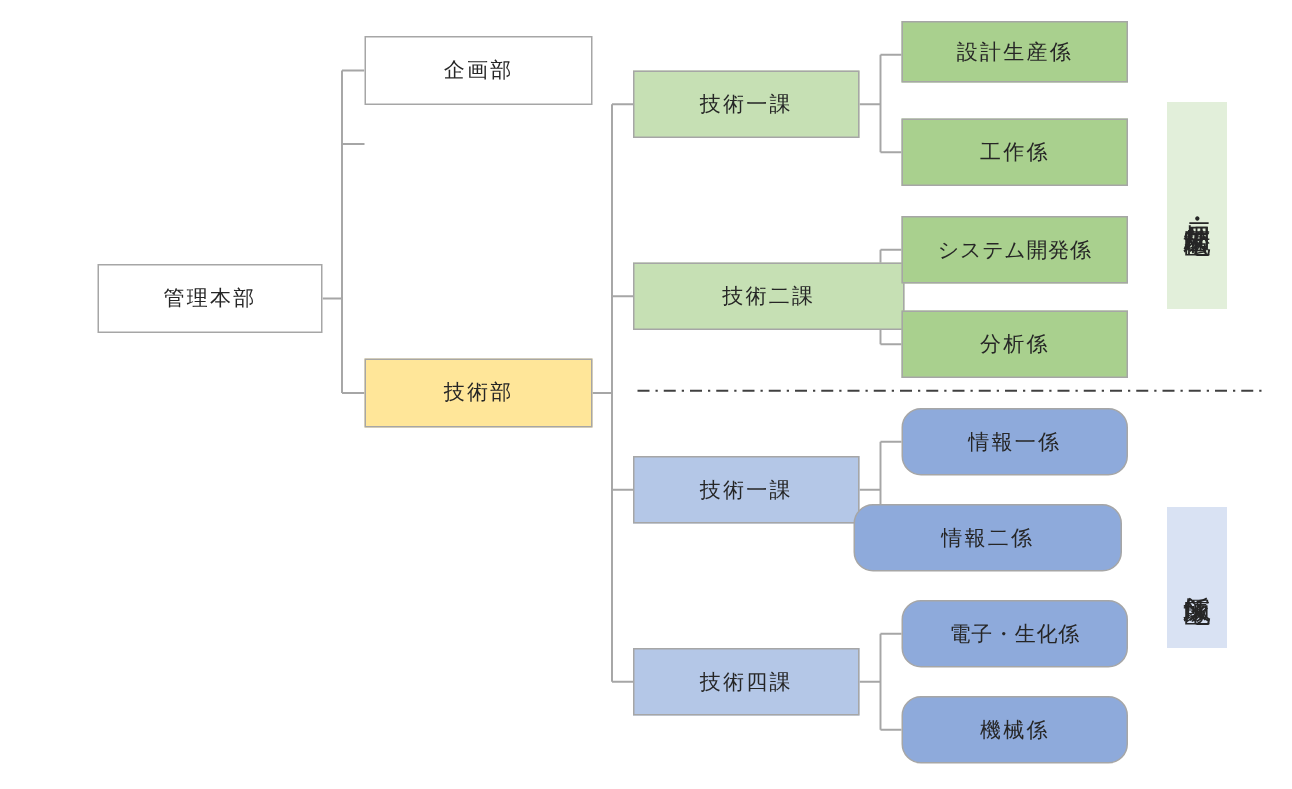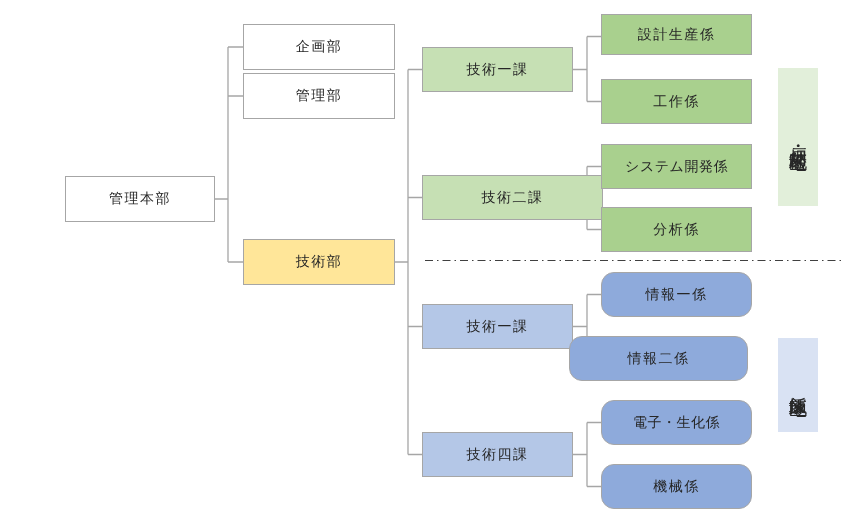--- a/index.html
+++ b/index.html
@@ -55,21 +55,20 @@
     <path d="M573,197.5 H587 M587,166.5 V229.5 M587,166.5 H601 M587,229.5 H601" stroke="#a6a6a6" stroke-width="1.3"></path>
     <path d="M573,326.5 H587 M587,294.5 V358.5 M587,294.5 H601 M587,358.5 H601" stroke="#a6a6a6" stroke-width="1.3"></path>
     <path d="M573,454.5 H587 M587,422.5 V486.5 M587,422.5 H601 M587,486.5 H601" stroke="#a6a6a6" stroke-width="1.3"></path>
 
     <line x1="425" y1="260.5" x2="845" y2="260.5" stroke="#404040" stroke-width="1.2" stroke-dasharray="8 4 1.5 4"></line>
   </svg>
 
   <div class="node plain" style="left:65px;top:176px;width:150px;height:46px">管理本部</div>
 
   <div class="node plain" style="left:243px;top:24px;width:152px;height:46px">企画部</div>
-  <div class="node plain" style="left:243px;top:73px;width:152px;height:46px">管理部</div>
   <div class="node yellow" style="left:243px;top:239px;width:152px;height:46px">技術部</div>
 
   <div class="node green-light" style="left:422px;top:47px;width:151px;height:45px">技術一課</div>
   <div class="node green-light" style="left:422px;top:175px;width:181px;height:45px">技術二課</div>
   <div class="node blue-light" style="left:422px;top:304px;width:151px;height:45px">技術一課</div>
   <div class="node blue-light" style="left:422px;top:432px;width:151px;height:45px">技術四課</div>
 
   <div class="node green" style="left:601px;top:14px;width:151px;height:41px">設計生産係</div>
   <div class="node green" style="left:601px;top:79px;width:151px;height:45px">工作係</div>
   <div class="node green" style="left:601px;top:144px;width:151px;height:45px;letter-spacing:0.5px">システム開発係</div>

